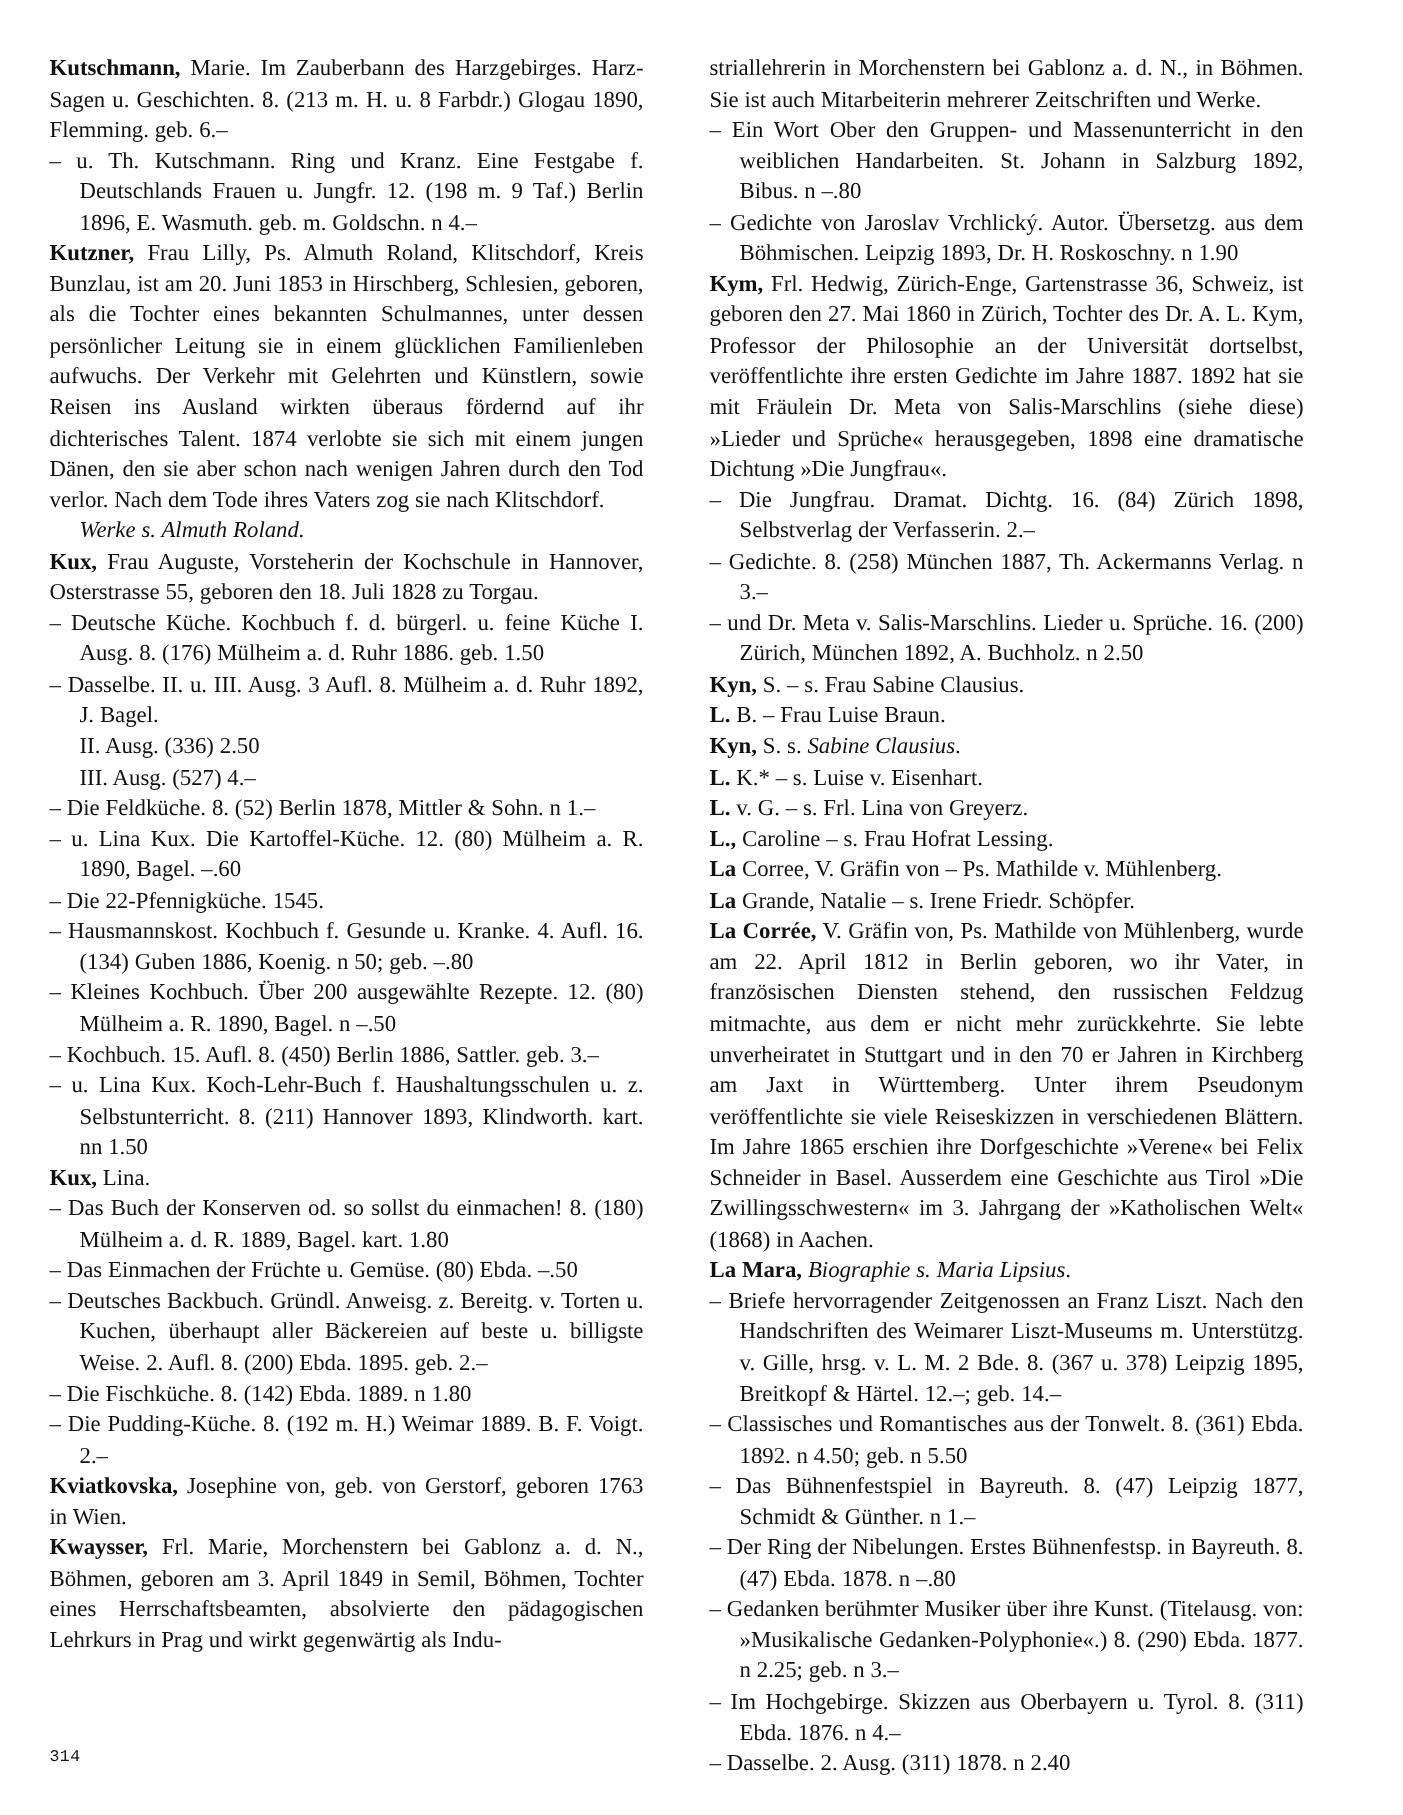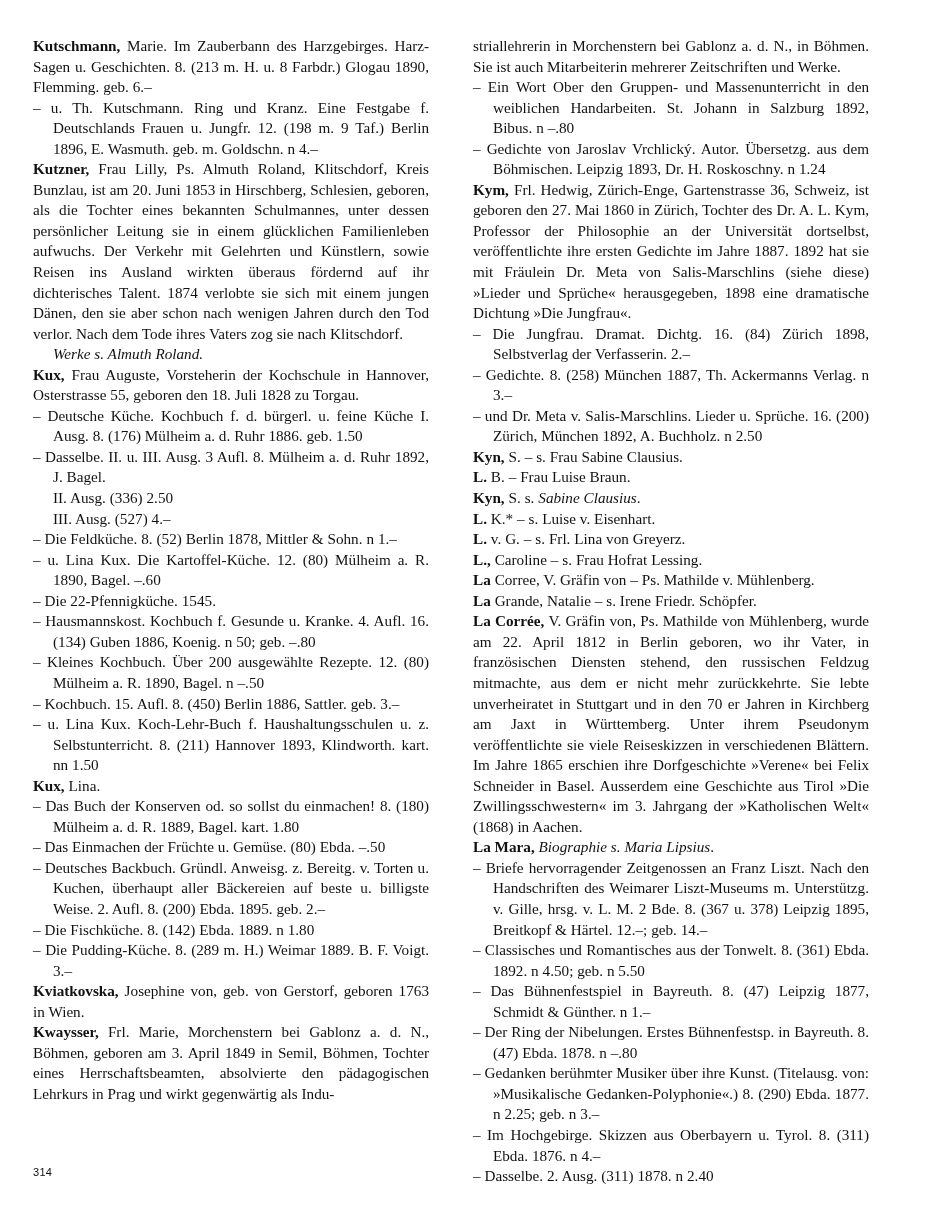--- a/index.html
+++ b/index.html
@@ -61,21 +61,21 @@
     font-style: italic;
   }
   .p.last-line-left { text-align-last: left; }
   b.hw { font-weight: bold; }
   i.it { font-style: italic; }
   .pagenum {
     position: absolute;
     left: 33px;
     top: 1166px;
     font-size: 11px;
-    font-family: Liberation Sans, sans-serif;
+    font-family: Liberation Mono, monospace;
     color: #111111;
     letter-spacing: 0.3px;
   }
 </style>
 </head>
 <body>
 
 <div id="page">
 
   <div id="columns">
@@ -94,28 +94,28 @@
         <p class="p item last-line-left">– Die 22-Pfennigküche. 1545.</p>
         <p class="p item last-line-left">– Hausmannskost. Kochbuch f. Gesunde u. Kranke. 4. Aufl. 16. (134) Guben 1886, Koenig. n 50; geb. –.80</p>
         <p class="p item last-line-left">– Kleines Kochbuch. Über 200 ausgewählte Rezepte. 12. (80) Mülheim a. R. 1890, Bagel. n –.50</p>
         <p class="p item last-line-left">– Kochbuch. 15. Aufl. 8. (450) Berlin 1886, Sattler. geb. 3.–</p>
         <p class="p item last-line-left">– u. Lina Kux. Koch-Lehr-Buch f. Haushaltungsschulen u. z. Selbstunterricht. 8. (211) Hannover 1893, Klindworth. kart. nn 1.50</p>
         <p class="p entry last-line-left"><b class="hw">Kux,</b> Lina.</p>
         <p class="p item last-line-left">– Das Buch der Konserven od. so sollst du einmachen! 8. (180) Mülheim a. d. R. 1889, Bagel. kart. 1.80</p>
         <p class="p item last-line-left">– Das Einmachen der Früchte u. Gemüse. (80) Ebda. –.50</p>
         <p class="p item last-line-left">– Deutsches Backbuch. Gründl. Anweisg. z. Bereitg. v. Torten u. Kuchen, überhaupt aller Bäckereien auf beste u. billigste Weise. 2. Aufl. 8. (200) Ebda. 1895. geb. 2.–</p>
         <p class="p item last-line-left">– Die Fischküche. 8. (142) Ebda. 1889. n 1.80</p>
-        <p class="p item last-line-left">– Die Pudding-Küche. 8. (289 m. H.) Weimar 1889. B. F. Voigt. 3.–</p>
+        <p class="p item last-line-left">– Die Pudding-Küche. 8. (192 m. H.) Weimar 1889. B. F. Voigt. 2.–</p>
         <p class="p entry last-line-left"><b class="hw">Kviatkovska,</b> Josephine von, geb. von Gerstorf, geboren 1763 in Wien.</p>
         <p class="p entry last-line-left"><b class="hw">Kwaysser,</b> Frl. Marie, Morchenstern bei Gablonz a. d. N., Böhmen, geboren am 3. April 1849 in Semil, Böhmen, Tochter eines Herrschaftsbeamten, absolvierte den pädagogischen Lehrkurs in Prag und wirkt gegenwärtig als Indu-</p>
       </div>
     <div class="column" id="col-right">
         <p class="p entry last-line-left">striallehrerin in Morchenstern bei Gablonz a. d. N., in Böhmen. Sie ist auch Mitarbeiterin mehrerer Zeitschriften und Werke.</p>
         <p class="p item last-line-left">– Ein Wort Ober den Gruppen- und Massenunterricht in den weiblichen Handarbeiten. St. Johann in Salzburg 1892, Bibus. n –.80</p>
-        <p class="p item last-line-left">– Gedichte von Jaroslav Vrchlický. Autor. Übersetzg. aus dem Böhmischen. Leipzig 1893, Dr. H. Roskoschny. n 1.24</p>
+        <p class="p item last-line-left">– Gedichte von Jaroslav Vrchlický. Autor. Übersetzg. aus dem Böhmischen. Leipzig 1893, Dr. H. Roskoschny. n 1.90</p>
         <p class="p entry last-line-left"><b class="hw">Kym,</b> Frl. Hedwig, Zürich-Enge, Gartenstrasse 36, Schweiz, ist geboren den 27. Mai 1860 in Zürich, Tochter des Dr. A. L. Kym, Professor der Philosophie an der Universität dortselbst, veröffentlichte ihre ersten Gedichte im Jahre 1887. 1892 hat sie mit Fräulein Dr. Meta von Salis-Marschlins (siehe diese) »Lieder und Sprüche« herausgegeben, 1898 eine dramatische Dichtung »Die Jungfrau«.</p>
         <p class="p item last-line-left">– Die Jungfrau. Dramat. Dichtg. 16. (84) Zürich 1898, Selbstverlag der Verfasserin. 2.–</p>
         <p class="p item last-line-left">– Gedichte. 8. (258) München 1887, Th. Ackermanns Verlag. n 3.–</p>
         <p class="p item last-line-left">– und Dr. Meta v. Salis-Marschlins. Lieder u. Sprüche. 16. (200) Zürich, München 1892, A. Buchholz. n 2.50</p>
         <p class="p entry last-line-left"><b class="hw">Kyn,</b> S. – s. Frau Sabine Clausius.</p>
         <p class="p entry last-line-left"><b class="hw">L.</b> B. – Frau Luise Braun.</p>
         <p class="p entry last-line-left"><b class="hw">Kyn,</b> S. s. <i class="it">Sabine Clausius</i>.</p>
         <p class="p entry last-line-left"><b class="hw">L.</b> K.* – s. Luise v. Eisenhart.</p>
         <p class="p entry last-line-left"><b class="hw">L.</b> v. G. – s. Frl. Lina von Greyerz.</p>
         <p class="p entry last-line-left"><b class="hw">L.,</b> Caroline – s. Frau Hofrat Lessing.</p>

